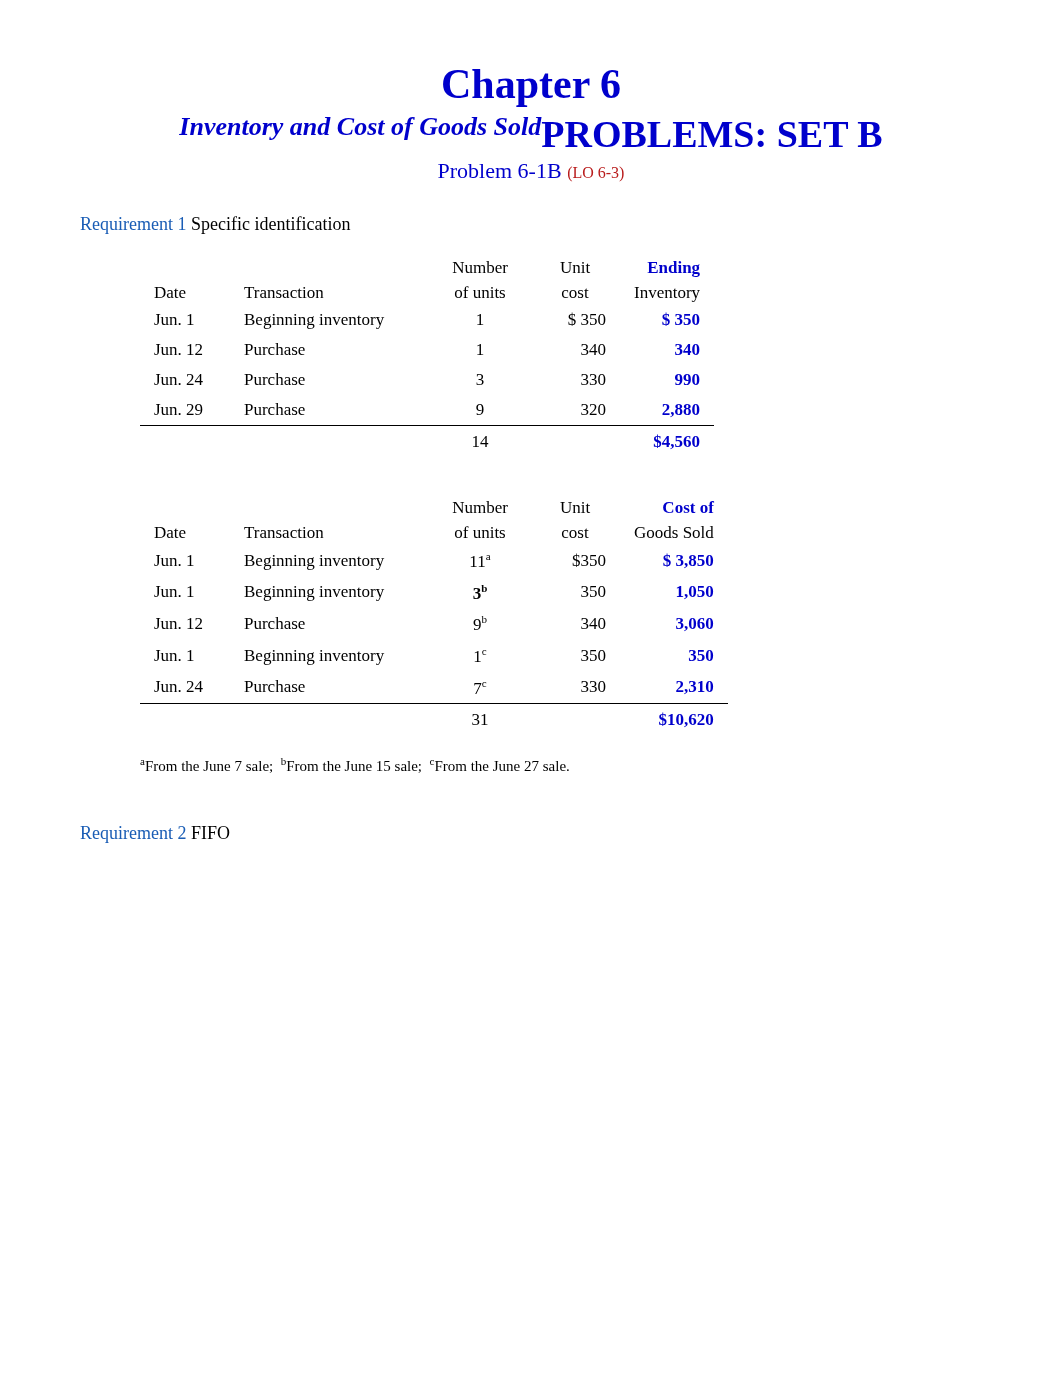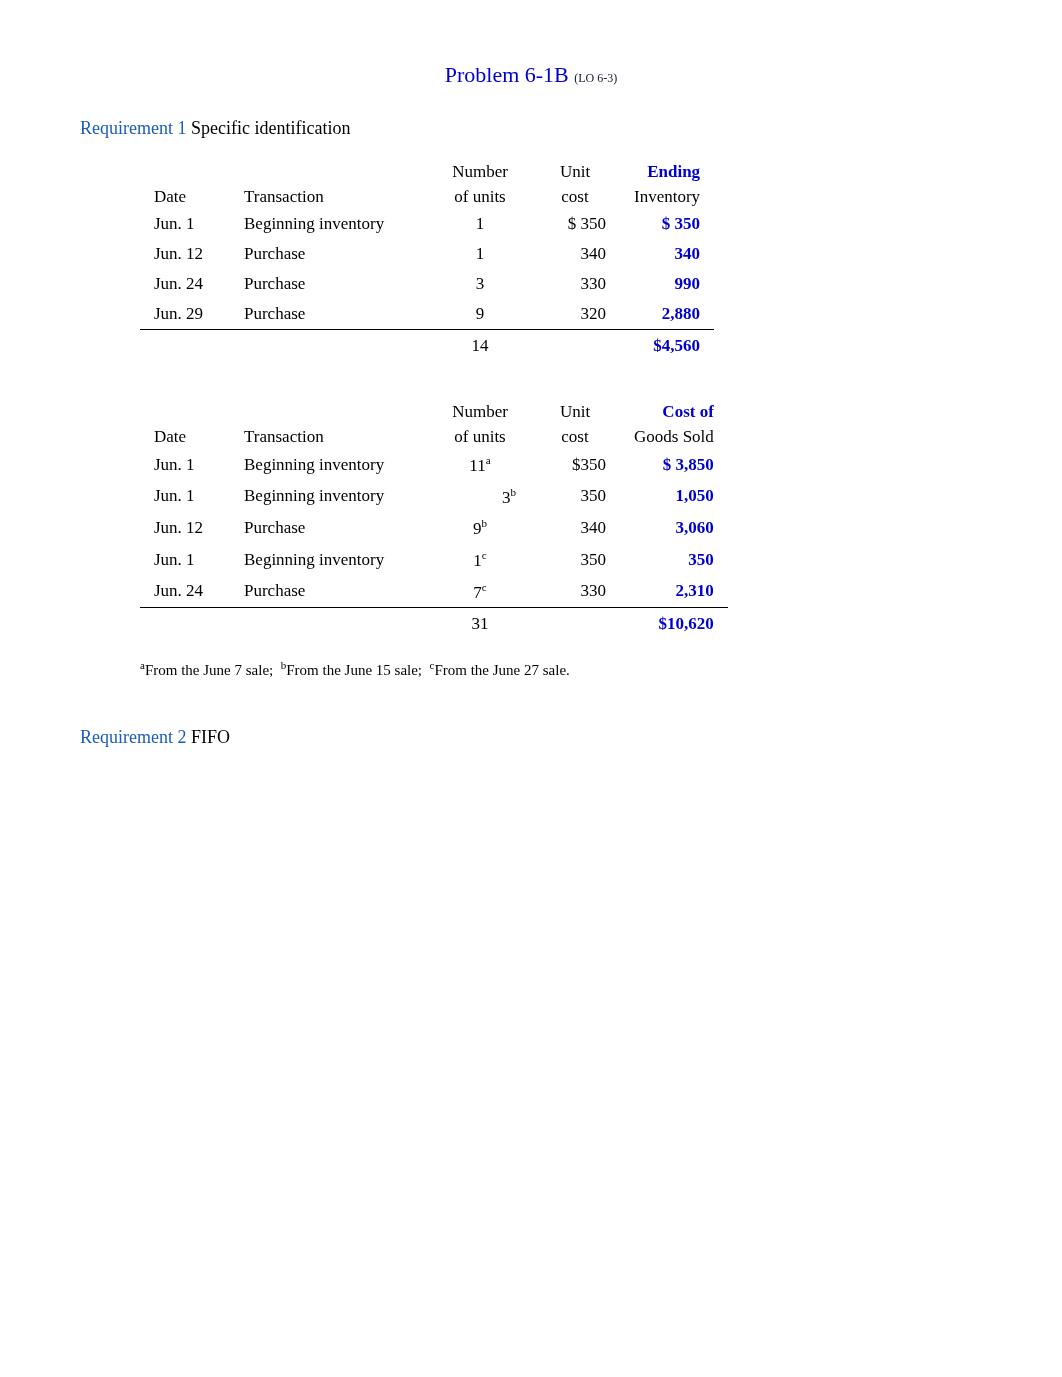--- a/index.html
+++ b/index.html
@@ -40,22 +40,22 @@
       font-weight: bold;
       color: #00c;
     }
     .problem-line {
       text-align: center;
       font-size: 22px;
       color: #00c;
       margin-top: 2px;
     }
     .lo-text {
-      font-size: 12px;
-      color: #0f172a;
+      font-size: 16px;
+      color: #b91c1c;
     }
     .requirement-label {
       color: #1a5db5;
       font-weight: normal;
     }
     .requirement-header {
       font-size: 18px;
       margin-top: 30px;
       margin-bottom: 18px;
     }
@@ -113,20 +113,25 @@
       margin-top: 36px;
     }
     .req2-section {
       margin-top: 48px;
     }
   </style>
 </head>
 <body>
 
 <div class="header-area">
+  <span class="chapter-title">Chapter 6</span>
+  <div class="subtitle-row">
+    <span class="inventory-subtitle">Inventory and Cost of Goods Sold</span>
+    <span class="problems-set">PROBLEMS: SET B</span>
+  </div>
   <div class="problem-line">
     <span>Problem 6-1B</span>
     <span class="lo-text">(LO 6-3)</span>
   </div>
 </div>
 
 <div class="requirement-header">
   <span class="requirement-label">Requirement 1</span>
   <span>Specific identification</span>
 </div>
@@ -212,21 +217,21 @@
   <tr>
     <td class="col-date">Jun. 1</td>
     <td class="col-transaction">Beginning inventory</td>
     <td class="col-number" style="text-align:center;">11<sup>a</sup></td>
     <td class="col-unit" style="text-align:right;">$350</td>
     <td class="blue-val">$ 3,850</td>
   </tr>
       <tr>
     <td class="col-date">Jun. 1</td>
     <td class="col-transaction">Beginning inventory</td>
-    <td class="col-number" style="text-align:right;">3<sup>b</sup></td>
+    <td class="col-number" style="text-align:center;font-weight:bold;">3<sup>b</sup></td>
     <td class="col-unit" style="text-align:right;">350</td>
     <td class="blue-val">1,050</td>
   </tr>
       <tr>
     <td class="col-date">Jun. 12</td>
     <td class="col-transaction">Purchase</td>
     <td class="col-number" style="text-align:center;">9<sup>b</sup></td>
     <td class="col-unit" style="text-align:right;">340</td>
     <td class="blue-val">3,060</td>
   </tr>

